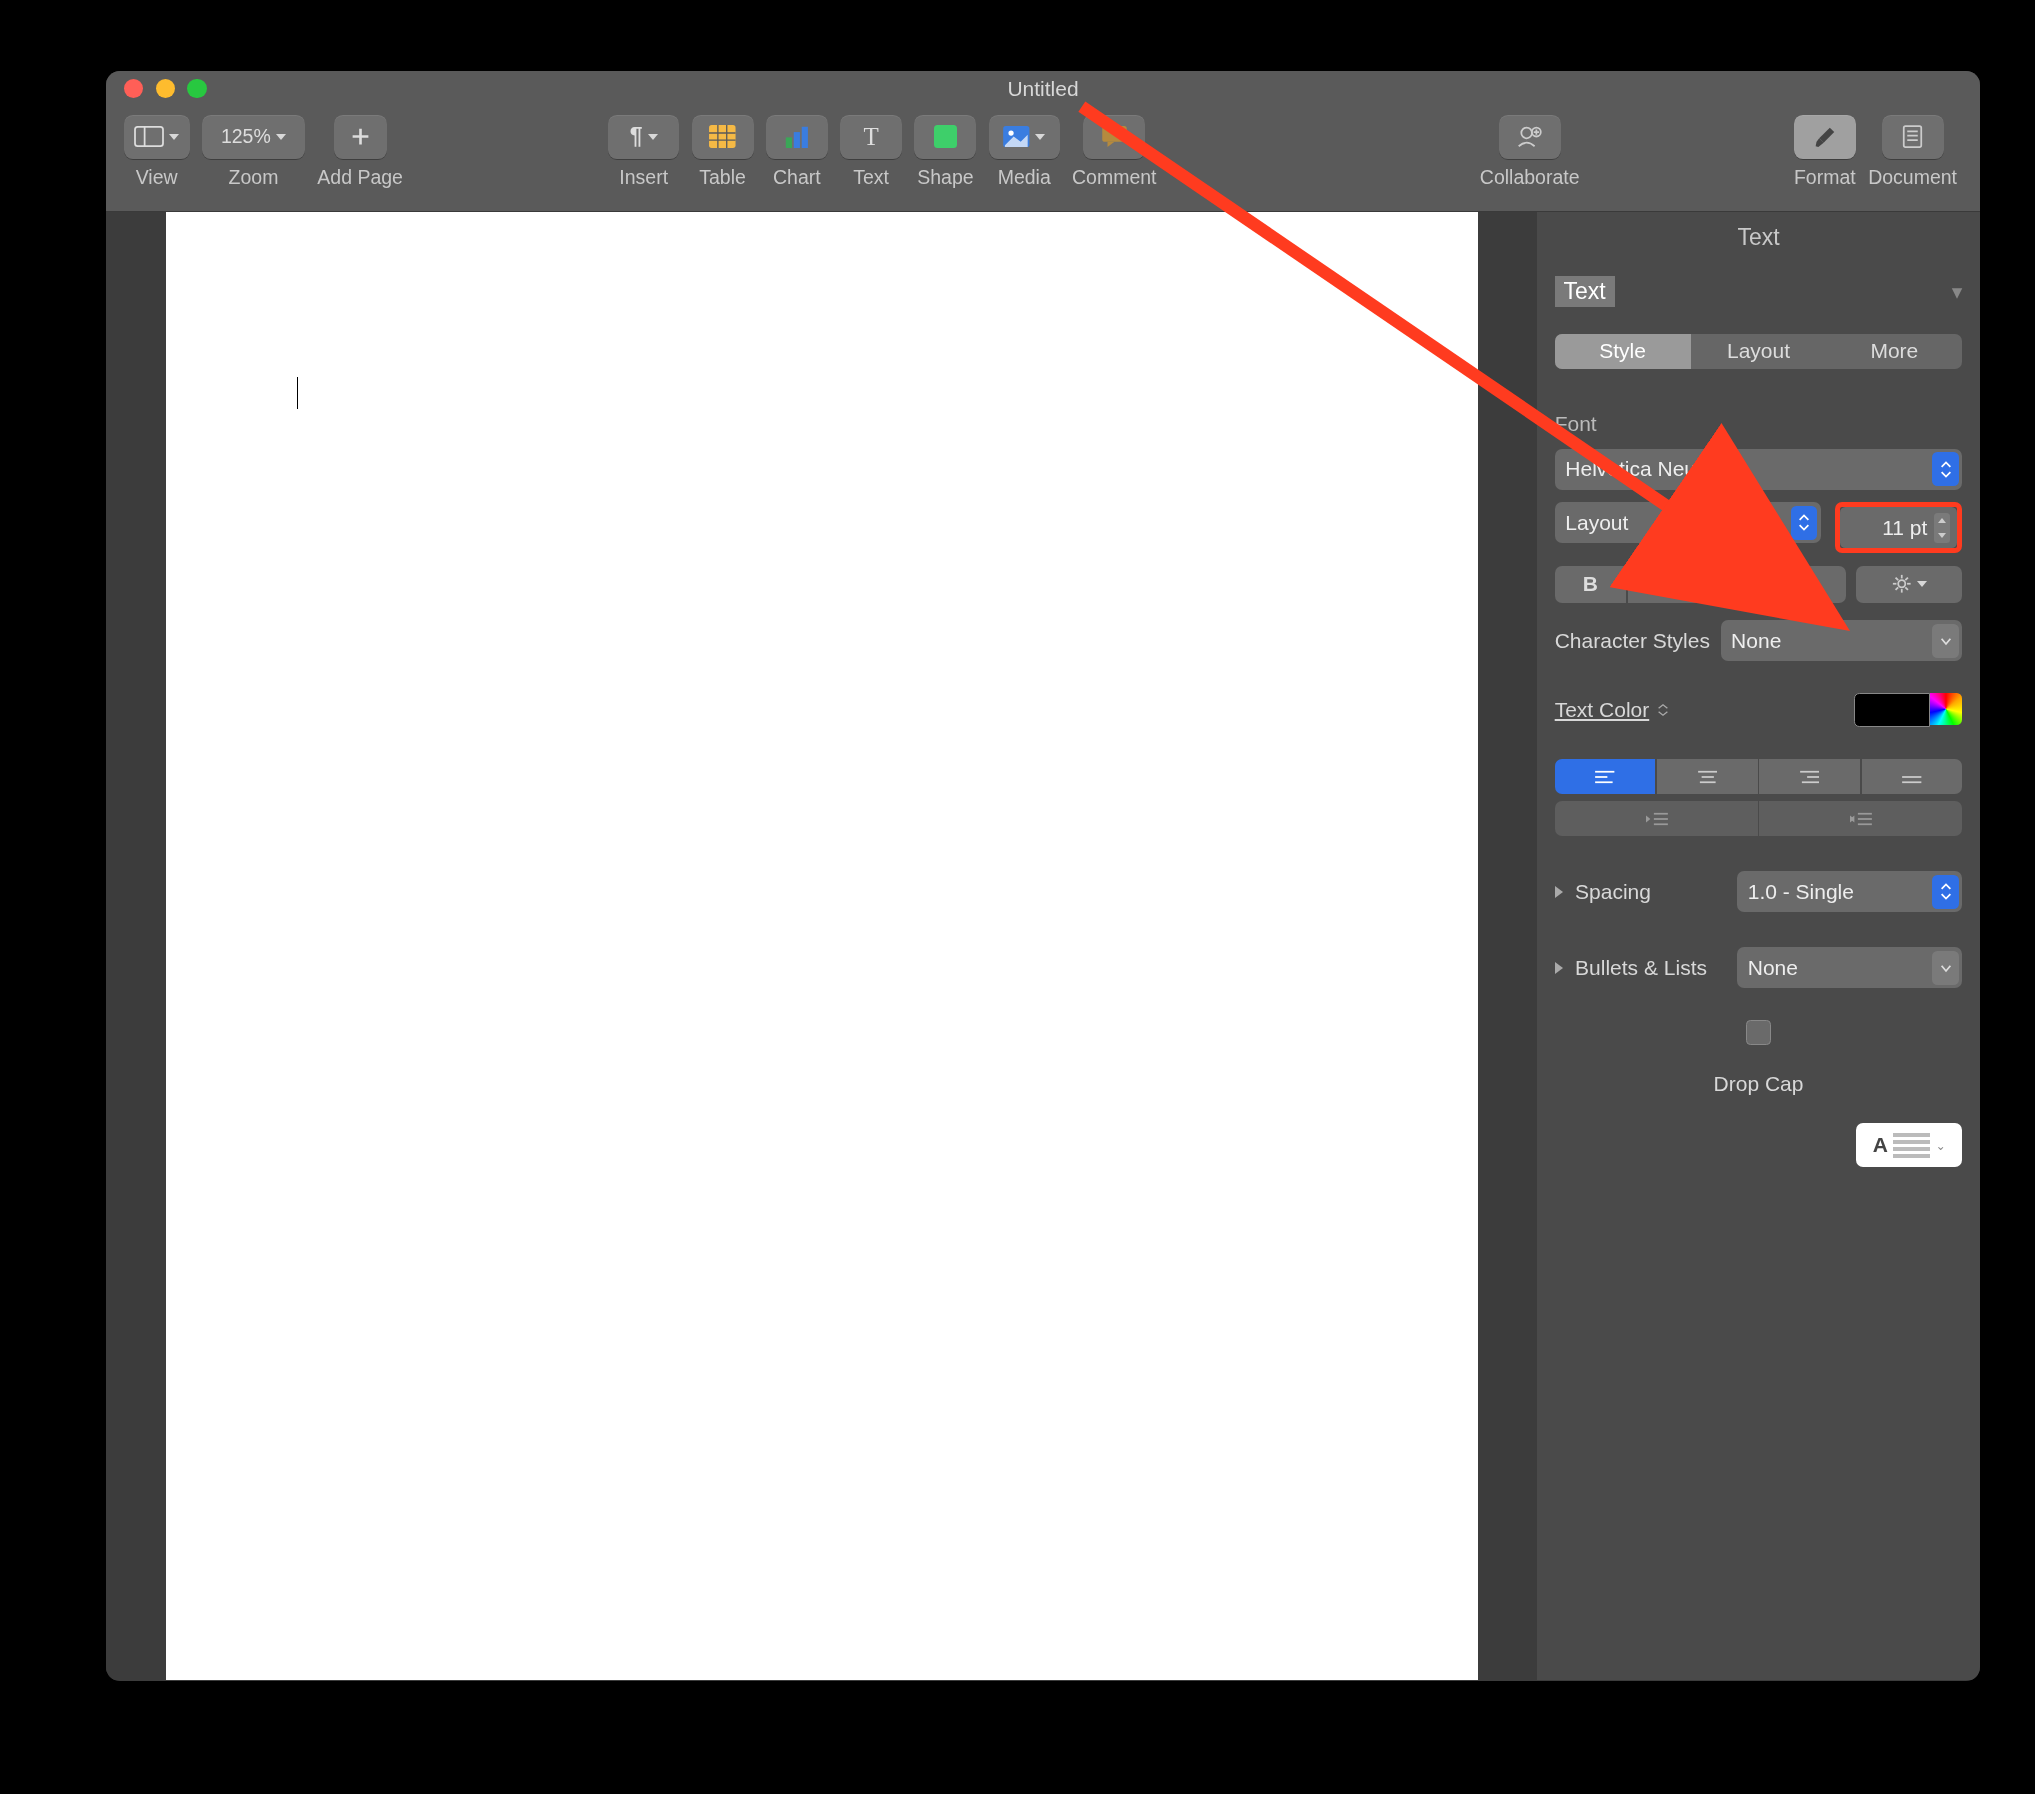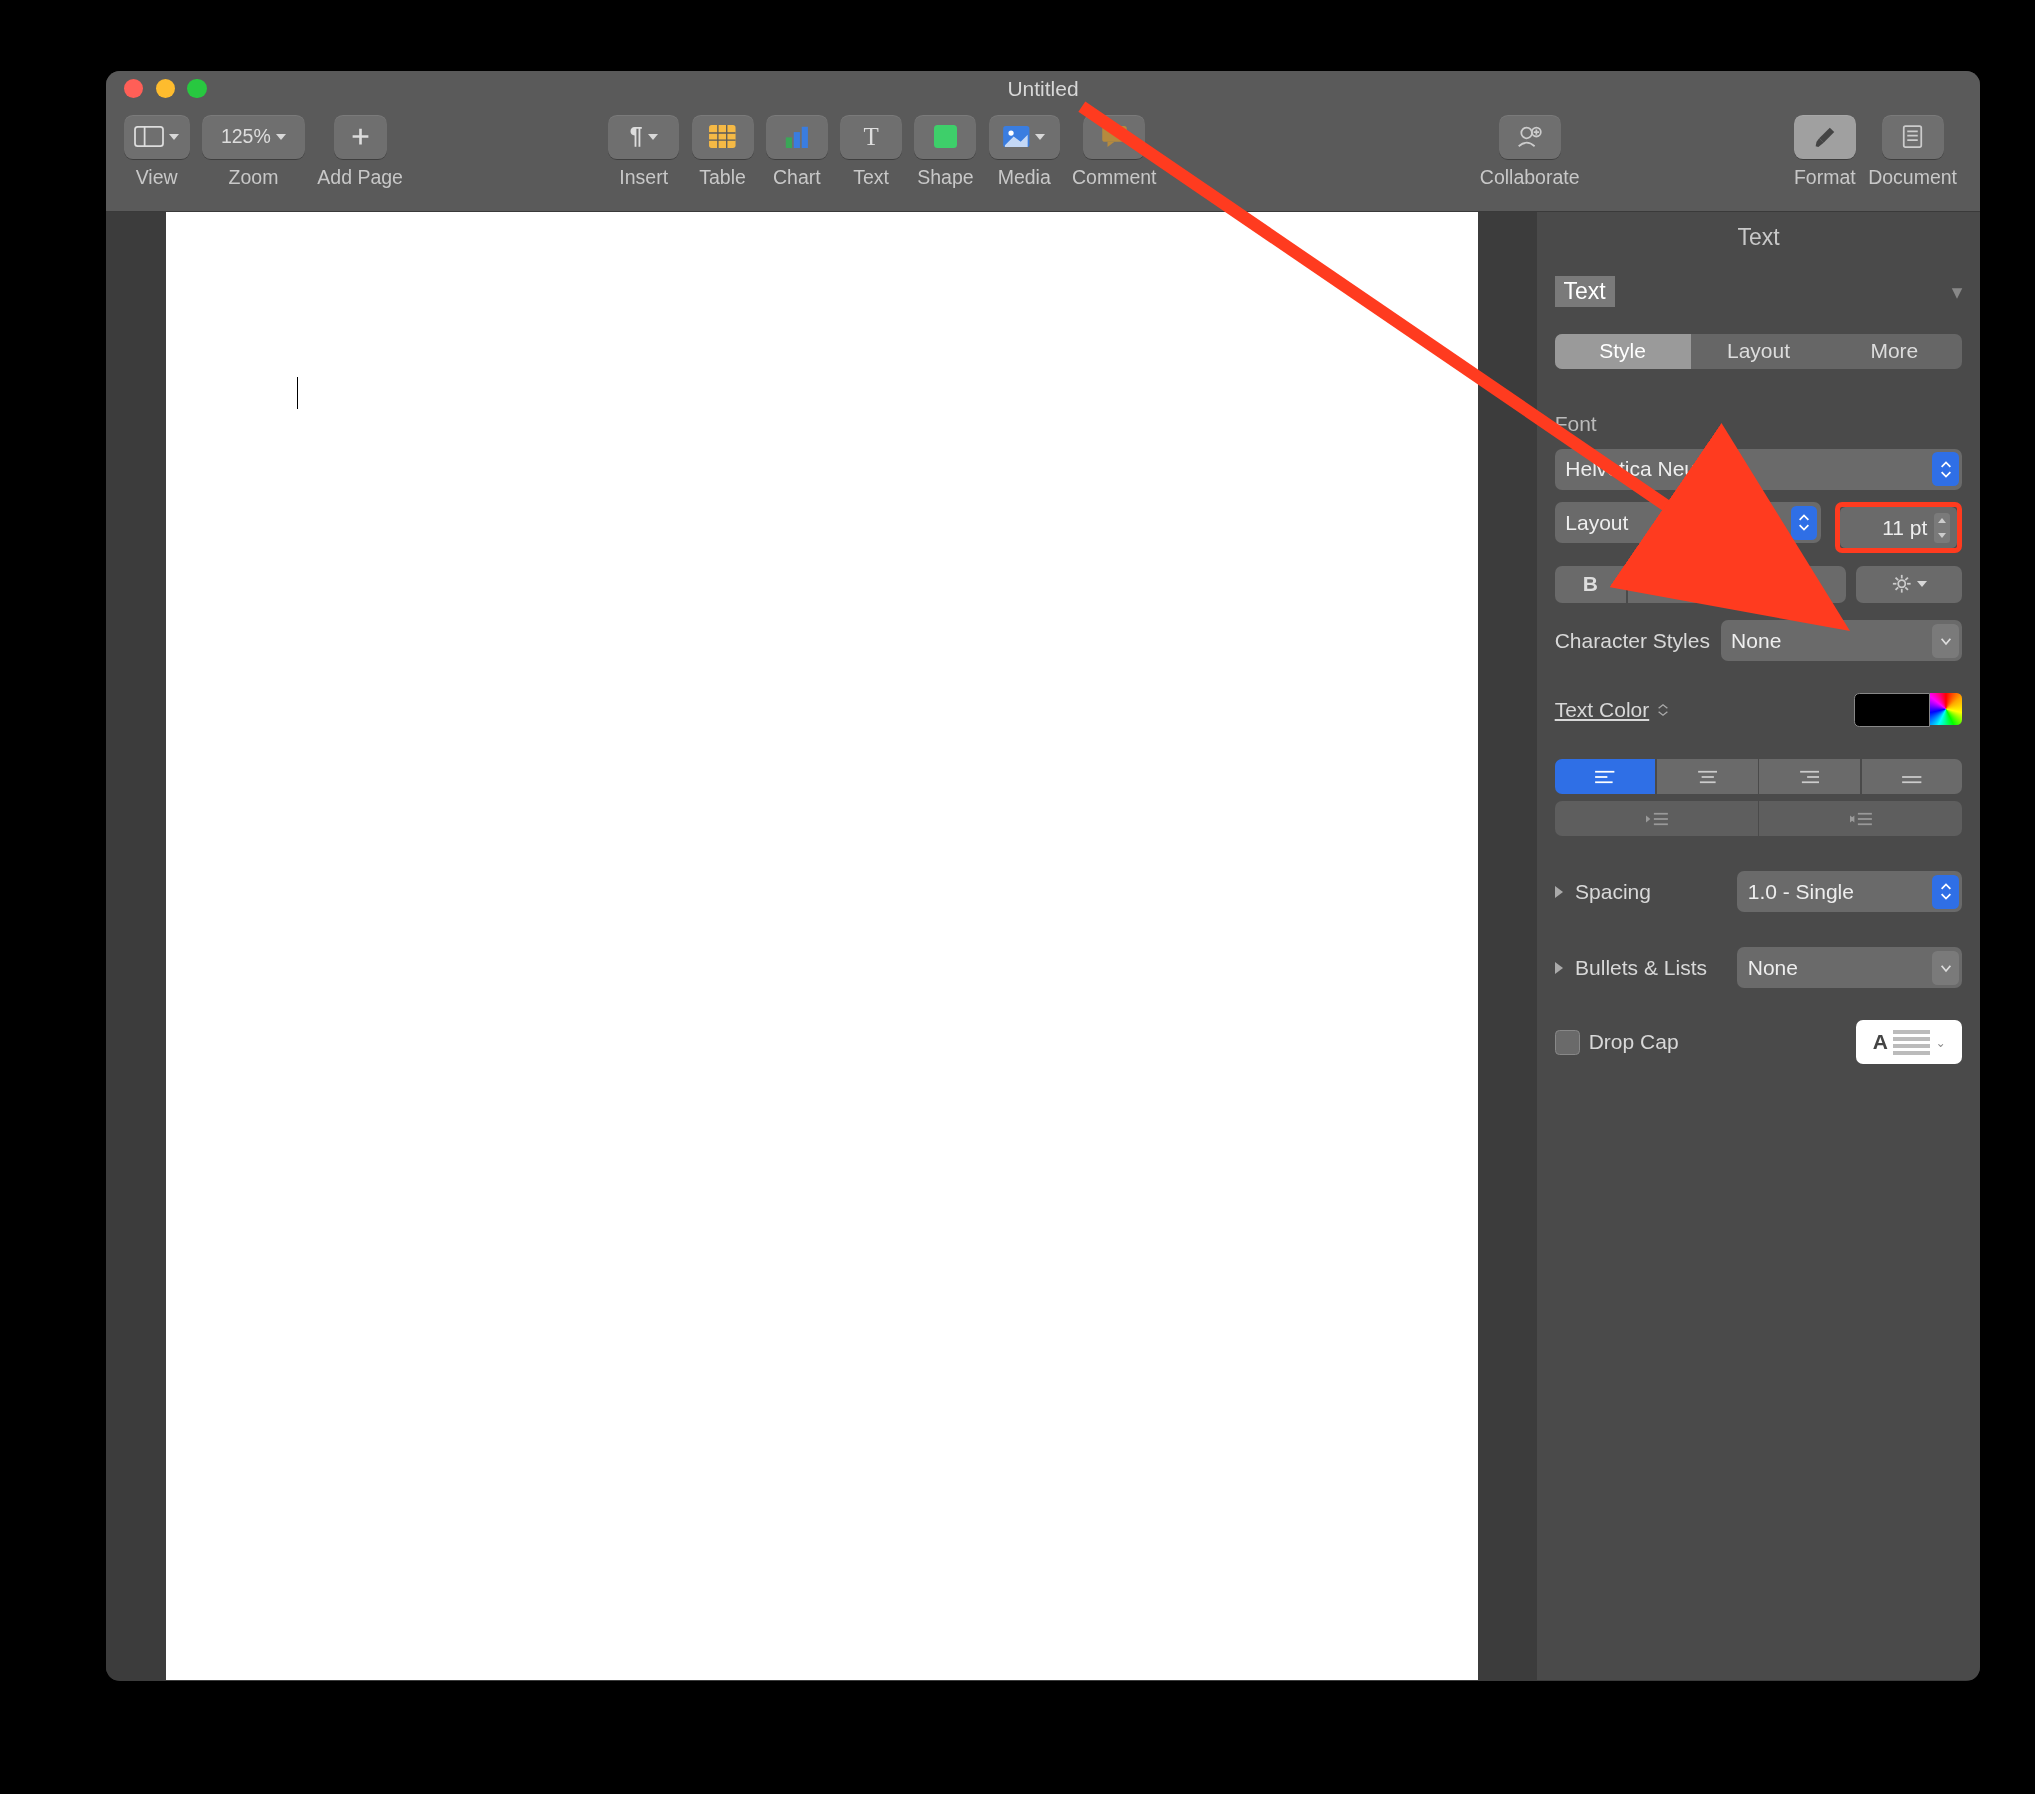--- a/index.html
+++ b/index.html
@@ -63,21 +63,21 @@
   .align .a:first-child{border-radius:7px 0 0 7px;}
   .align .a:last-child{border-radius:0 7px 7px 0;}
   .indent{display:flex;gap:1.8px;margin-top:7px;}
   .indent .a{flex:1;height:35px;background:#5e5e5e;display:flex;align-items:center;justify-content:center;}
   .indent .a:first-child{border-radius:7px 0 0 7px;}
   .indent .a:last-child{border-radius:0 7px 7px 0;}
   .exp-row{display:flex;align-items:center;margin-top:35px;gap:12.4px;}
   .exp-tri{width:0;height:0;border-top:6.2px solid transparent;border-bottom:6.2px solid transparent;border-left:8px solid #aaa;}
   .exp-row .select{margin-left:auto;width:204px;}
   .exp-row .select.nochev .chevud{background:#7a7a7a;}
-  .dropcap-row{display:flex;align-items:center;margin-top:32px;gap:9px;}
+  .dropcap-row{display:flex;align-items:center;margin-top:32px;gap:27px;flex-direction:column;}
   .check{width:23px;height:23px;border-radius:4.4px;background:#6a6a6a;border:0.9px solid #888;}
   .dropcap-prev{margin-left:auto;width:106px;height:44px;background:#fff;border-radius:7px;display:flex;align-items:center;justify-content:center;gap:5.3px;}
   .dropcap-prev .A{color:#444;font-size:21px;font-weight:600;}
   .dropcap-prev .lines{display:flex;flex-direction:column;gap:3.5px;}
   .dropcap-prev .lines span{width:37px;height:3.5px;background:#bbb;display:block;}
   
   .arrow{position:absolute;pointer-events:none;}
 </style>
 </head>
 <body>

